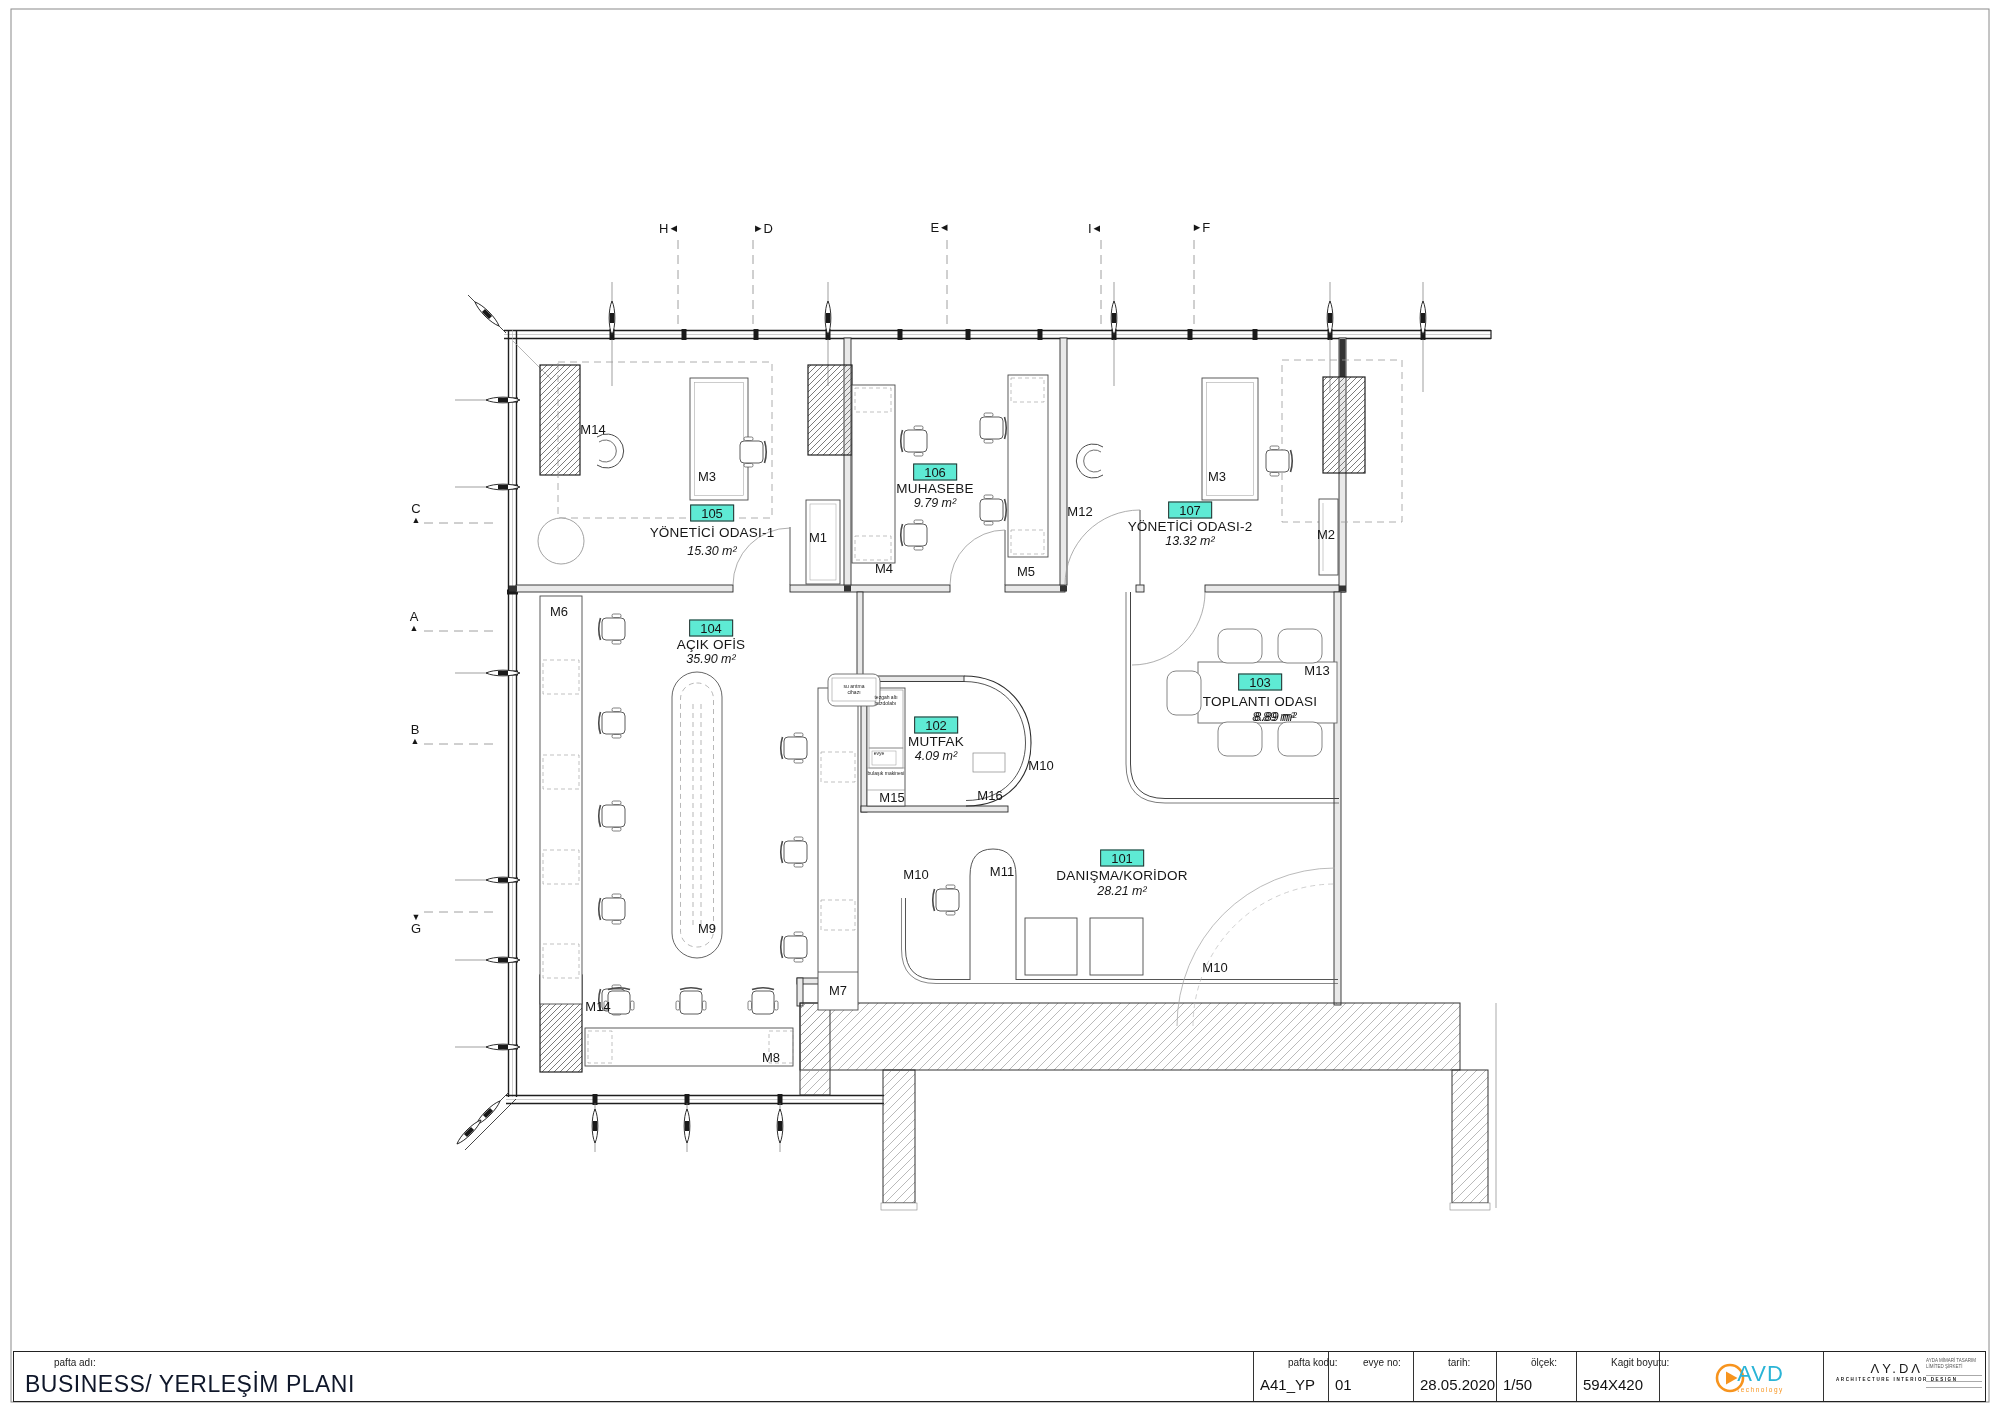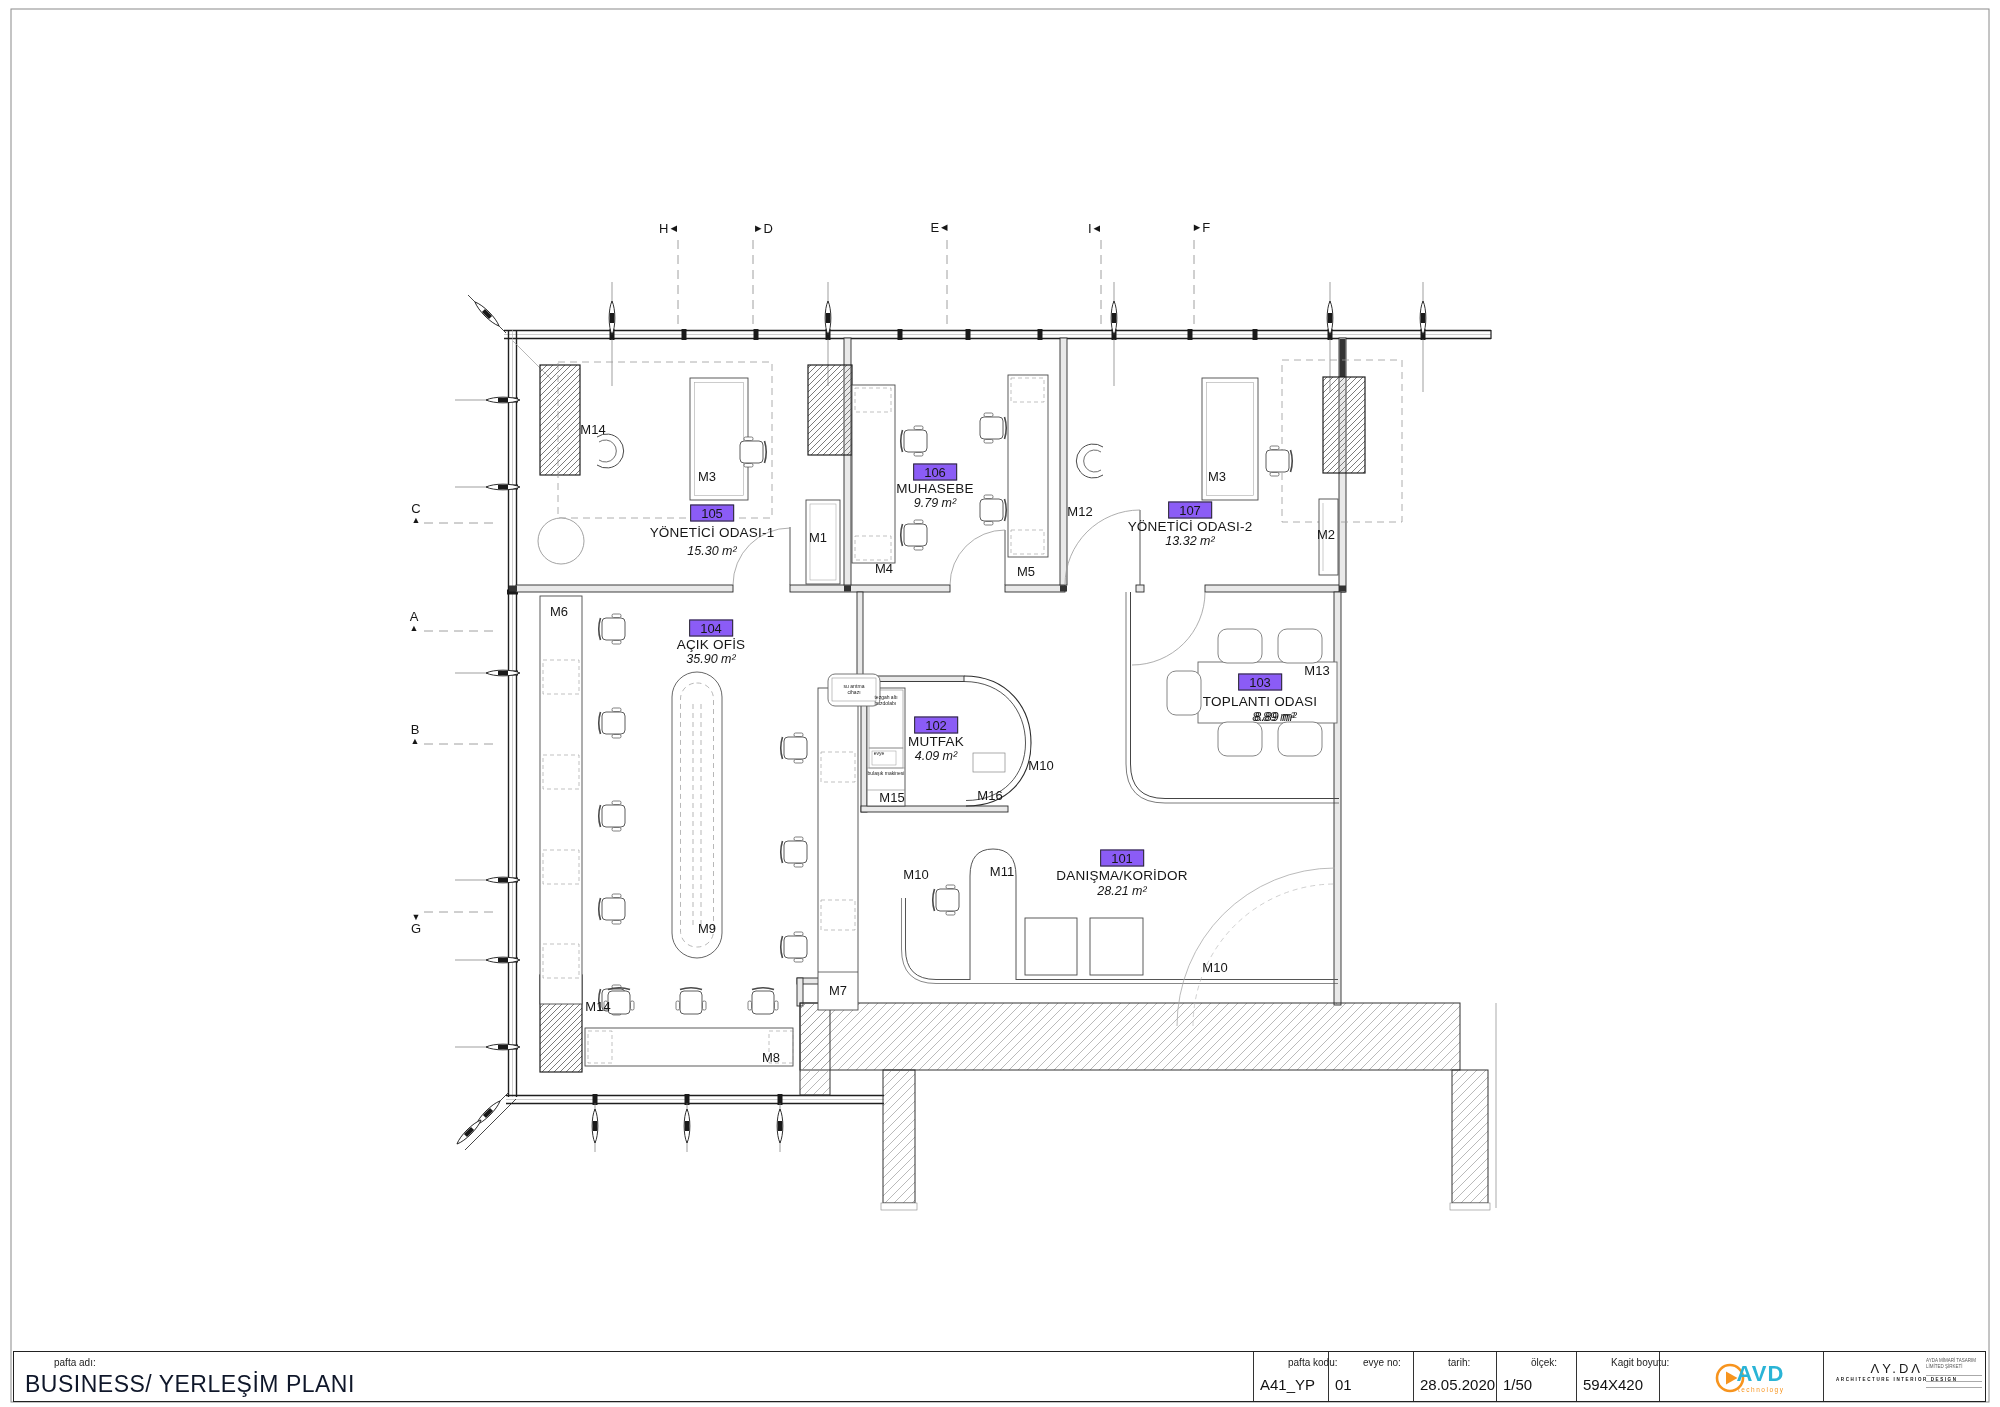--- a/index.html
+++ b/index.html
@@ -1,40 +1,40 @@
 <!DOCTYPE html>
 <html><head>
 <meta charset="utf-8">
 <style>
   html,body{margin:0;padding:0;background:#fff;}
   #sheet{position:relative;width:2000px;height:1407px;background:#fff;overflow:hidden;
          font-family:"Liberation Sans",sans-serif;color:#141414;}
   #plan-svg{position:absolute;left:0;top:0;}
   .lbl{position:absolute;transform:translate(-50%,-50%);white-space:nowrap;color:#161616;}
-  .room-num{font-size:13px;border:1.2px solid #2b2b2b;background:#8b5cf6;padding:0 10px;line-height:15px;}
+  .room-num{font-size:13px;border:1.2px solid #2b2b2b;background:#5eead4;padding:0 10px;line-height:15px;}
   .room-name{font-size:13.5px;letter-spacing:.2px;}
   .room-area{font-size:12.5px;font-style:italic;}
   .overprint{text-shadow:-2px 0 0 #3a3a3a;padding-left:31px;}
   .mlbl{font-size:13px;}
   .gmark{display:flex;align-items:center;gap:2px;font-size:13px;}
   .gmark .tri{font-size:8.5px;line-height:1;}
   .gmarkv{display:flex;flex-direction:column;align-items:center;font-size:13px;line-height:1.05;}
   .gmarkv .tri{font-size:9px;line-height:1;}
   .tiny{font-size:5px;line-height:1.25;color:#222;transform:translate(-50%,-50%);text-align:left;}
   
   #titleblock{position:absolute;left:13px;top:1351px;width:1973px;height:51px;
               border:1.3px solid #222;background:#fff;box-sizing:border-box;}
   .tb-div{position:absolute;top:0;width:1px;height:100%;background:#333;}
   .tb-lbl{position:absolute;font-size:10px;color:#222;white-space:nowrap;margin-left:28px;}
   .tb-val{position:absolute;font-size:15px;color:#111;white-space:nowrap;}
   .tb-title{position:absolute;font-size:23px;letter-spacing:.5px;color:#0f172a;white-space:nowrap;}
   
   .avd{position:absolute;left:1686px;top:1360px;width:126px;height:36px;display:flex;align-items:center;justify-content:center;}
   .avd-txt{display:flex;flex-direction:column;align-items:flex-end;margin-left:-9px;}
-  .avd-name{font-size:22px;font-weight:bold;color:#2ab4d6;letter-spacing:1px;line-height:1;}
+  .avd-name{font-size:22px;font-weight:normal;color:#2ab4d6;letter-spacing:1px;line-height:1;}
   .avd-sub{font-size:6.5px;color:#f7941e;letter-spacing:1.5px;margin-top:1px;}
   .ayda{position:absolute;left:1836px;top:1362px;display:flex;flex-direction:column;align-items:center;}
   .ayda-name{font-size:13px;letter-spacing:3px;color:#1a1a1a;line-height:1.1;}
   .ayda-sub{font-size:4.5px;letter-spacing:1.6px;color:#111;margin-top:1px;font-weight:bold;}
   .stamp{position:absolute;left:1926px;top:1358px;width:56px;}
   .stamp .s-txt{font-size:4.5px;color:#555;line-height:1.3;white-space:nowrap;}
   .stamp .squig{height:3px;border-bottom:1px solid #aaa;margin-top:2px;}
 </style>
 </head>
 <body>

